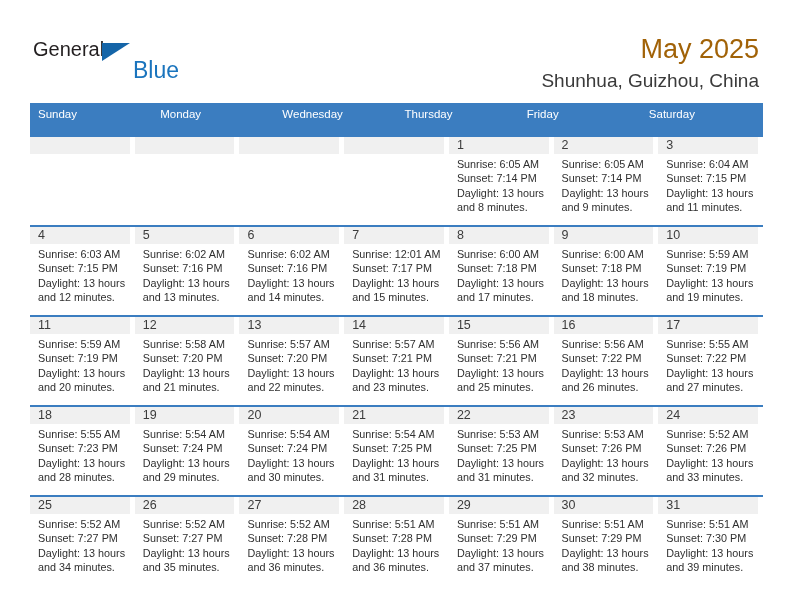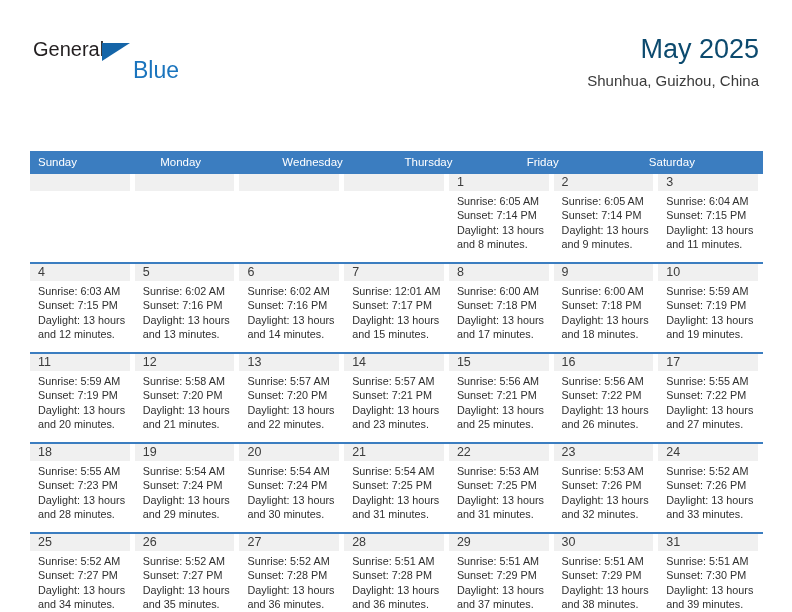--- a/index.html
+++ b/index.html
@@ -63,45 +63,44 @@
   }
 
   .title-block {
     position: absolute;
     right: 33px;
     top: 33px;
     text-align: right;
   }
   .cal-title {
     font-size: 27px;
-    color: #0c4a6e;
+    color: #a16207;
     line-height: 32px;
     white-space: nowrap;
   }
   .cal-subtitle {
     margin-top: 7px;
-    font-size: 15px;
+    font-size: 19px;
     color: #3a3a3a;
     line-height: 18px;
     white-space: nowrap;
   }
 
   
   .calendar {
     position: absolute;
     left: 30px;
     top: 103px;
     width: 733px;
   }
   .dow-row {
     display: flex;
     width: 733px;
-    height: 23px;
+    height: 34px;
     background: #3b7dc0;
-    margin-top: 48px;
   }
   .dow {
     flex: 1 1 0;
     color: #ffffff;
     font-size: 11.5px;
     line-height: 23px;
     padding-left: 8px;
     white-space: nowrap;
     overflow: hidden;
   }

